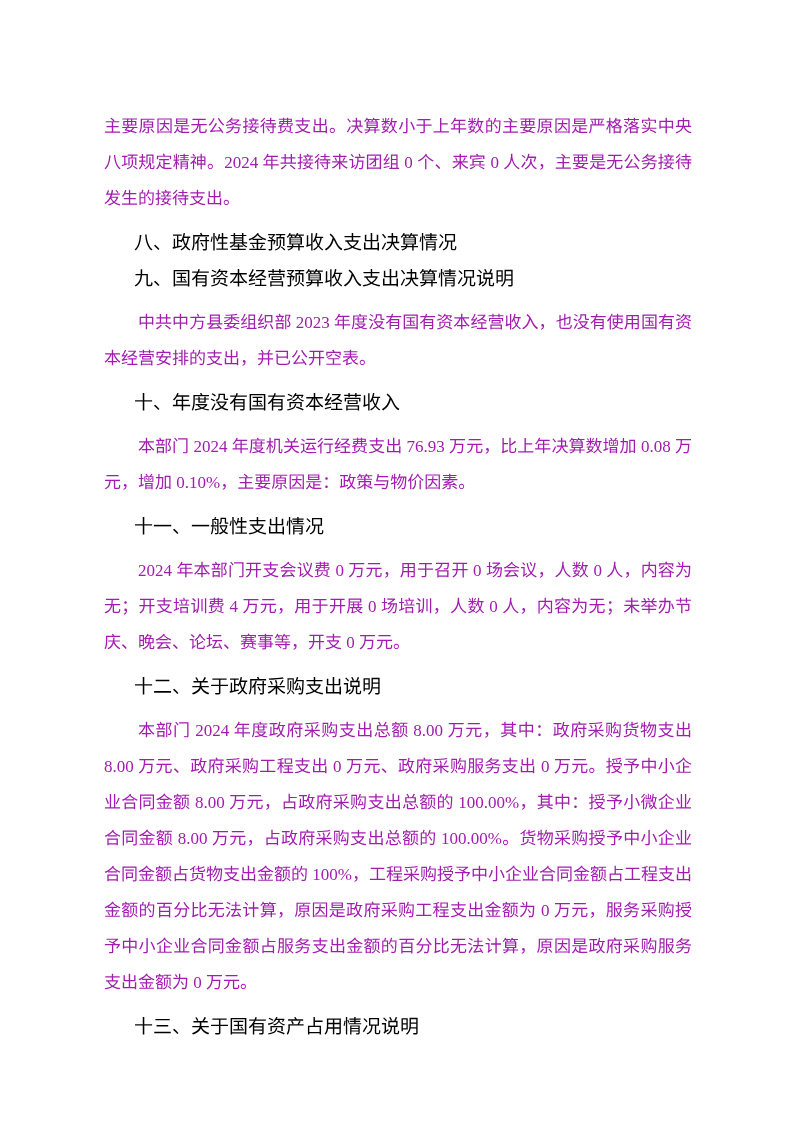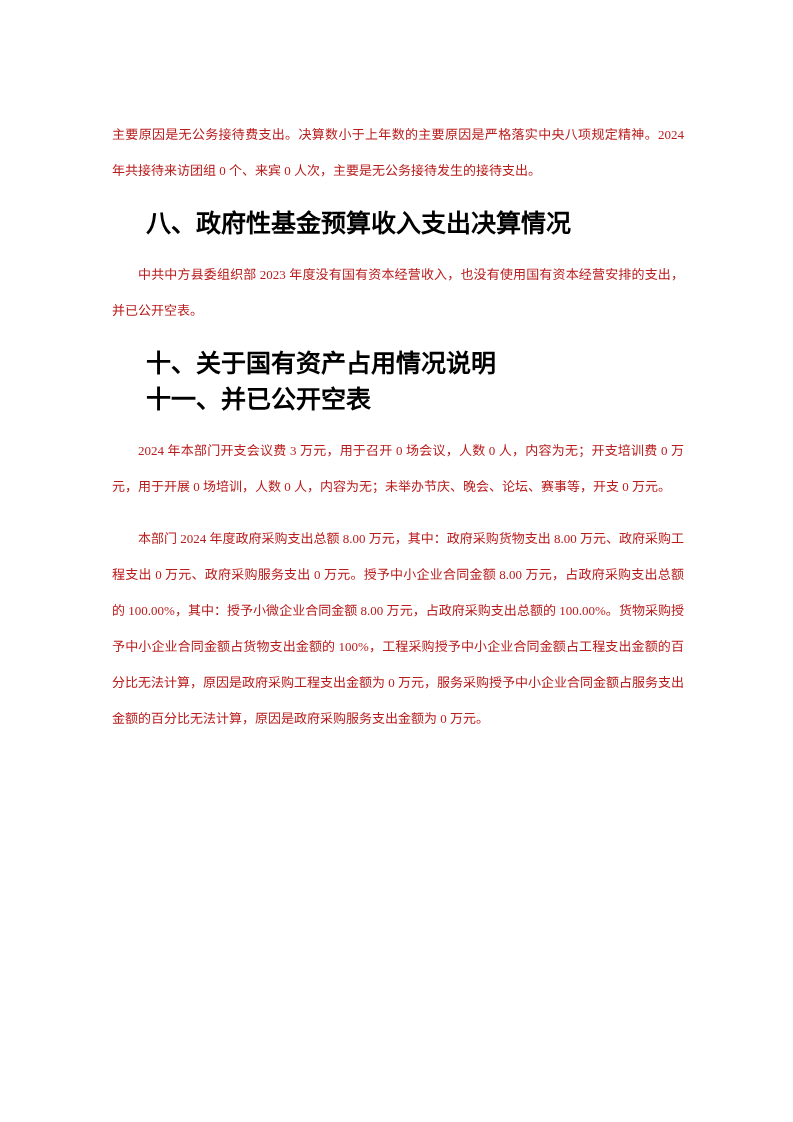--- a/index.html
+++ b/index.html
@@ -12,59 +12,63 @@
     width: 793px;
     height: 1122px;
     margin: 0 auto;
     background: #ffffff;
     box-sizing: border-box;
     padding: 101px 93px 0 96px;
     overflow: hidden;
     color: #000000;
   }
   .para {
-    margin: 16px;
+    margin: 8px;
     font-family: "Liberation Serif", "DejaVu Serif", serif;
-    font-size: 13px;
+    font-size: 17px;
     line-height: 36px;
     text-align: justify;
     text-justify: inter-ideograph;
     text-indent: 2em;
-    color: #b91c1c;
+    color: #a21caf;
     word-break: break-all;
   }
   .para.no-indent {
     text-indent: 0;
   }
   .heading {
     margin: 0;
     font-family: "Liberation Sans", "DejaVu Sans", sans-serif;
-    font-weight: 700;
-    font-size: 25px;
+    font-weight: 400;
+    font-size: 19px;
     line-height: 36px;
     text-indent: 2em;
     text-align: left;
     color: #000000;
   }
 </style>
 </head>
 <body>
 
 <div class="page">
   <p class="para no-indent">主要原因是无公务接待费支出。决算数小于上年数的主要原因是严格落实中央八项规定精神。2024 年共接待来访团组 0 个、来宾 0 人次，主要是无公务接待发生的接待支出。</p>
 
   <h3 class="heading">八、政府性基金预算收入支出决算情况</h3>
 
 
+  <h3 class="heading">九、国有资本经营预算收入支出决算情况说明</h3>
 
   <p class="para">中共中方县委组织部 2023 年度没有国有资本经营收入，也没有使用国有资本经营安排的支出，并已公开空表。</p>
 
-  <h3 class="heading">十、关于国有资产占用情况说明</h3>
+  <h3 class="heading">十、年度没有国有资本经营收入</h3>
 
+  <p class="para">本部门 2024 年度机关运行经费支出 76.93 万元，比上年决算数增加 0.08 万元，增加 0.10%，主要原因是：政策与物价因素。</p>
 
-  <h3 class="heading">十一、并已公开空表</h3>
+  <h3 class="heading">十一、一般性支出情况</h3>
 
-  <p class="para">2024 年本部门开支会议费 3 万元，用于召开 0 场会议，人数 0 人，内容为无；开支培训费 0 万元，用于开展 0 场培训，人数 0 人，内容为无；未举办节庆、晚会、论坛、赛事等，开支 0 万元。</p>
+  <p class="para">2024 年本部门开支会议费 0 万元，用于召开 0 场会议，人数 0 人，内容为无；开支培训费 4 万元，用于开展 0 场培训，人数 0 人，内容为无；未举办节庆、晚会、论坛、赛事等，开支 0 万元。</p>
 
+  <h3 class="heading">十二、关于政府采购支出说明</h3>
 
   <p class="para">本部门 2024 年度政府采购支出总额 8.00 万元，其中：政府采购货物支出 8.00 万元、政府采购工程支出 0 万元、政府采购服务支出 0 万元。授予中小企业合同金额 8.00 万元，占政府采购支出总额的 100.00%，其中：授予小微企业合同金额 8.00 万元，占政府采购支出总额的 100.00%。货物采购授予中小企业合同金额占货物支出金额的 100%，工程采购授予中小企业合同金额占工程支出金额的百分比无法计算，原因是政府采购工程支出金额为 0 万元，服务采购授予中小企业合同金额占服务支出金额的百分比无法计算，原因是政府采购服务支出金额为 0 万元。</p>
 
+  <h3 class="heading">十三、关于国有资产占用情况说明</h3>
 </div>
 
 </body></html>

